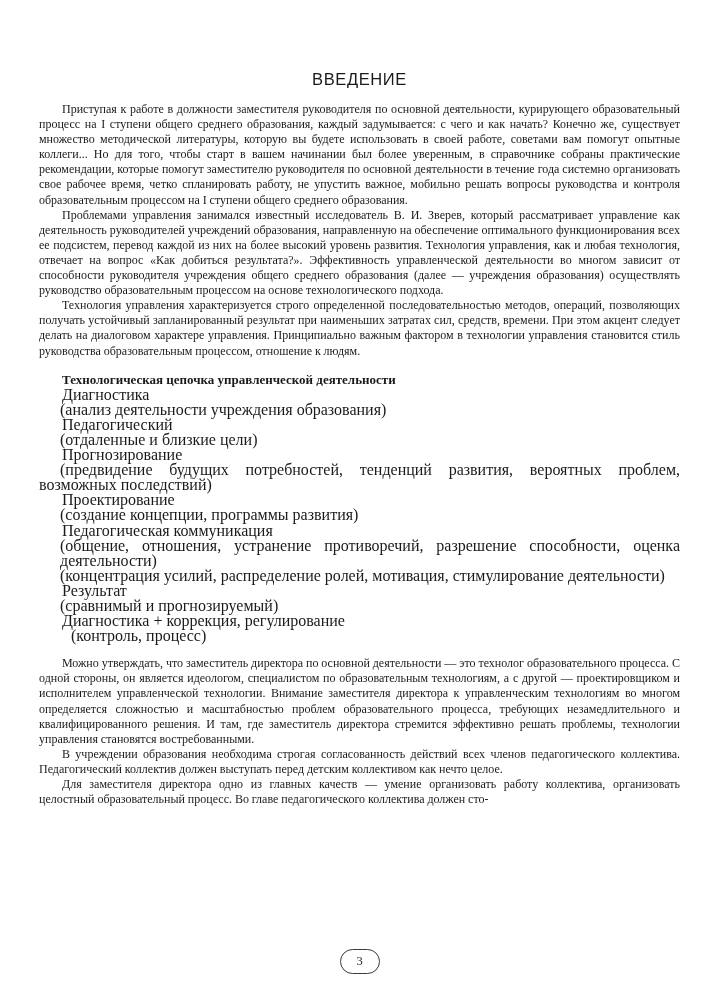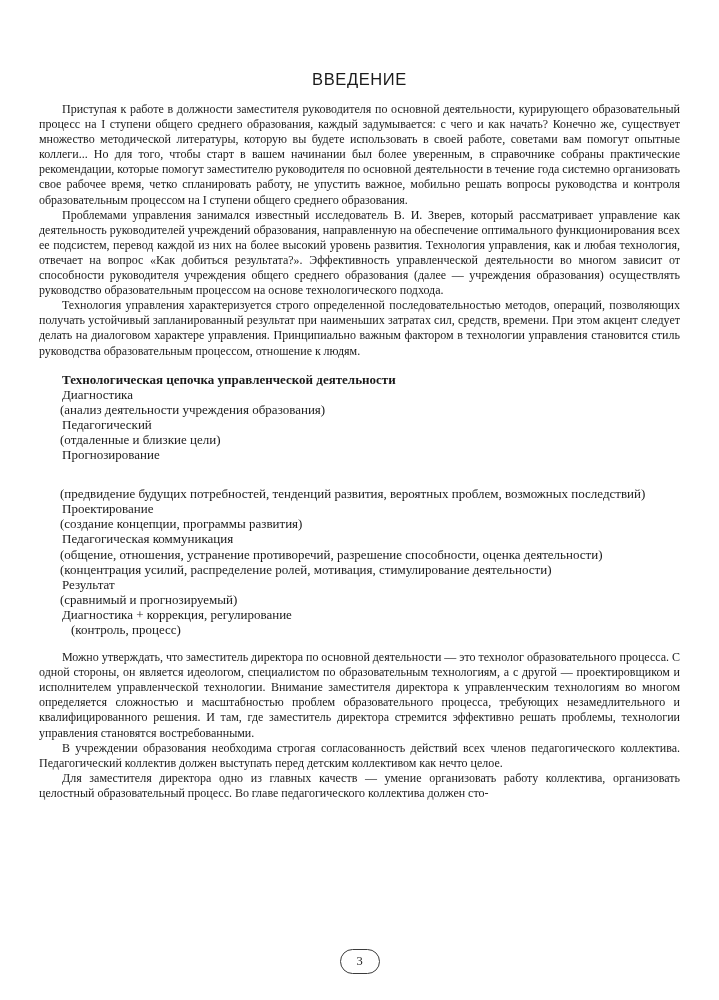--- a/index.html
+++ b/index.html
@@ -64,38 +64,37 @@
     font-weight: bold;
     text-indent: 23px;
   }
   .chain-list {
     list-style: none;
     margin: 0;
     padding: 0;
   }
   .chain-step {
     margin: 0;
-    font-size: 13px;
+    font-size: 16px;
     line-height: 15.1px;
   }
   .chain-step .step-name {
     display: block;
     padding-left: 23px;
   }
   .chain-step .step-note {
     display: block;
     padding-left: 21px;
     text-align: justify;
     text-align-last: left;
   }
   .chain-step .step-note.hanging {
     padding-left: 0;
     text-indent: 21px;
     text-align: justify;
-    margin-top: 24px;
   }
   .chain-step .step-note.deep {
     padding-left: 32px;
   }
 
   .tail-block {
     margin-top: 13px;
   }
   .tail-block p.para + p.para {
     margin-top: 0;

